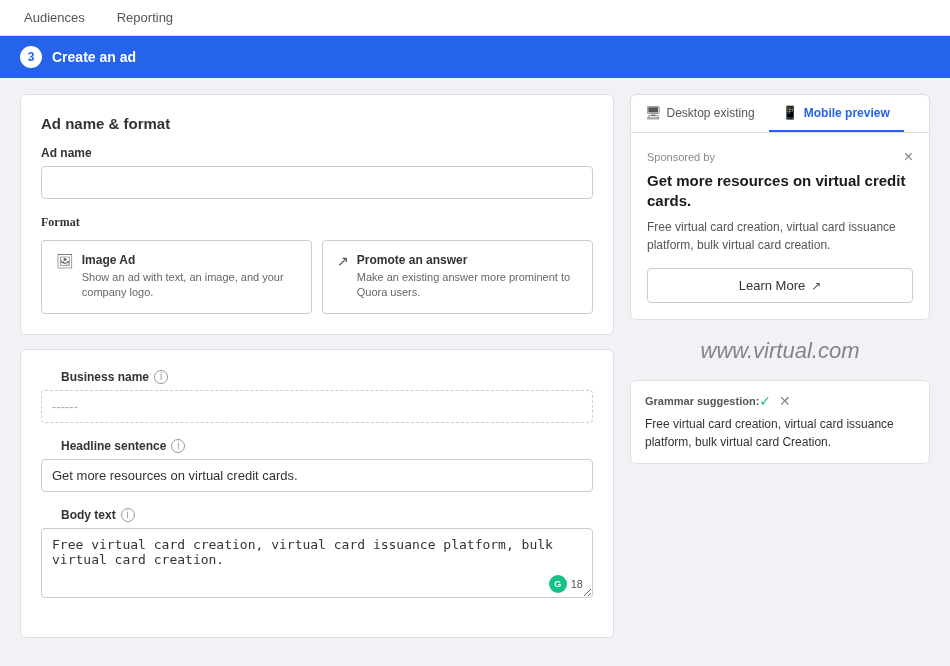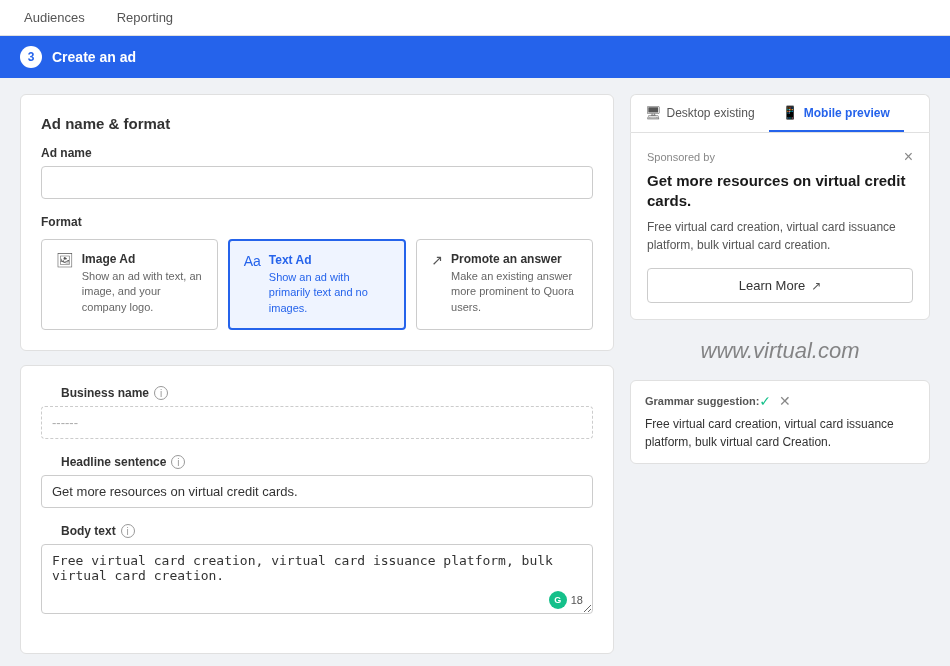--- a/index.html
+++ b/index.html
@@ -16,21 +16,21 @@
     .left-panel { flex: 1; display: flex; flex-direction: column; gap: 14px; }
 
     .card { background: #fff; border: 1px solid #e0e0e0; border-radius: 6px; padding: 20px; }
     .card-title { font-size: 15px; font-weight: 600; margin-bottom: 14px; }
 
     .form-label { font-size: 12px; font-weight: 600; color: #333; margin-bottom: 6px; display: block; }
     .form-input { width: 100%; border: 1px solid #ccc; border-radius: 4px; padding: 8px 10px; font-size: 13px; color: #333; outline: none; }
     .form-input.dashed { border-style: dashed; color: #aaa; }
 
     .format-section { margin-top: 16px; }
-    .format-label { font-size: 12px; font-weight: 600; color: #333; margin-bottom: 10px; display: block; }
+    .format-label { font-size: 12px; font-weight: 600; color: #333; margin-bottom: 10px; display: block; font-family: Liberation Serif, serif; }
     .format-options { display: flex; gap: 10px; }
     .format-option { border: 1px solid #ccc; border-radius: 4px; padding: 12px 14px; flex: 1; cursor: pointer; display: flex; align-items: flex-start; gap: 8px; font-size: 12px; }
     .format-option.selected { border: 2px solid #2563eb; background: #eff4ff; }
     .format-option .option-icon { font-size: 14px; flex-shrink: 0; color: #555; }
     .format-option .option-icon.blue { color: #2563eb; }
     .format-option .option-name { font-weight: 600; color: #333; margin-bottom: 3px; display: block; }
     .format-option.selected .option-name { color: #2563eb; }
     .format-option .option-desc { color: #666; font-size: 11px; line-height: 1.4; }
     .format-option.selected .option-desc { color: #2563eb; }
 
@@ -96,27 +96,20 @@
       </div>
 
       <div class="format-section">
         <span class="format-label">Format</span>
         <div class="format-options">
           <div class="format-option">
             <span class="option-icon">🖼</span>
             <div>
               <span class="option-name">Image Ad</span>
               <span class="option-desc">Show an ad with text, an image, and your company logo.</span>
-            </div>
-          </div>
-          <div class="format-option selected">
-            <span class="option-icon blue">Aa</span>
-            <div>
-              <span class="option-name">Text Ad</span>
-              <span class="option-desc">Show an ad with primarily text and no images.</span>
             </div>
           </div>
           <div class="format-option">
             <span class="option-icon">↗</span>
             <div>
               <span class="option-name">Promote an answer</span>
               <span class="option-desc">Make an existing answer more prominent to Quora users.</span>
             </div>
           </div>
         </div>

